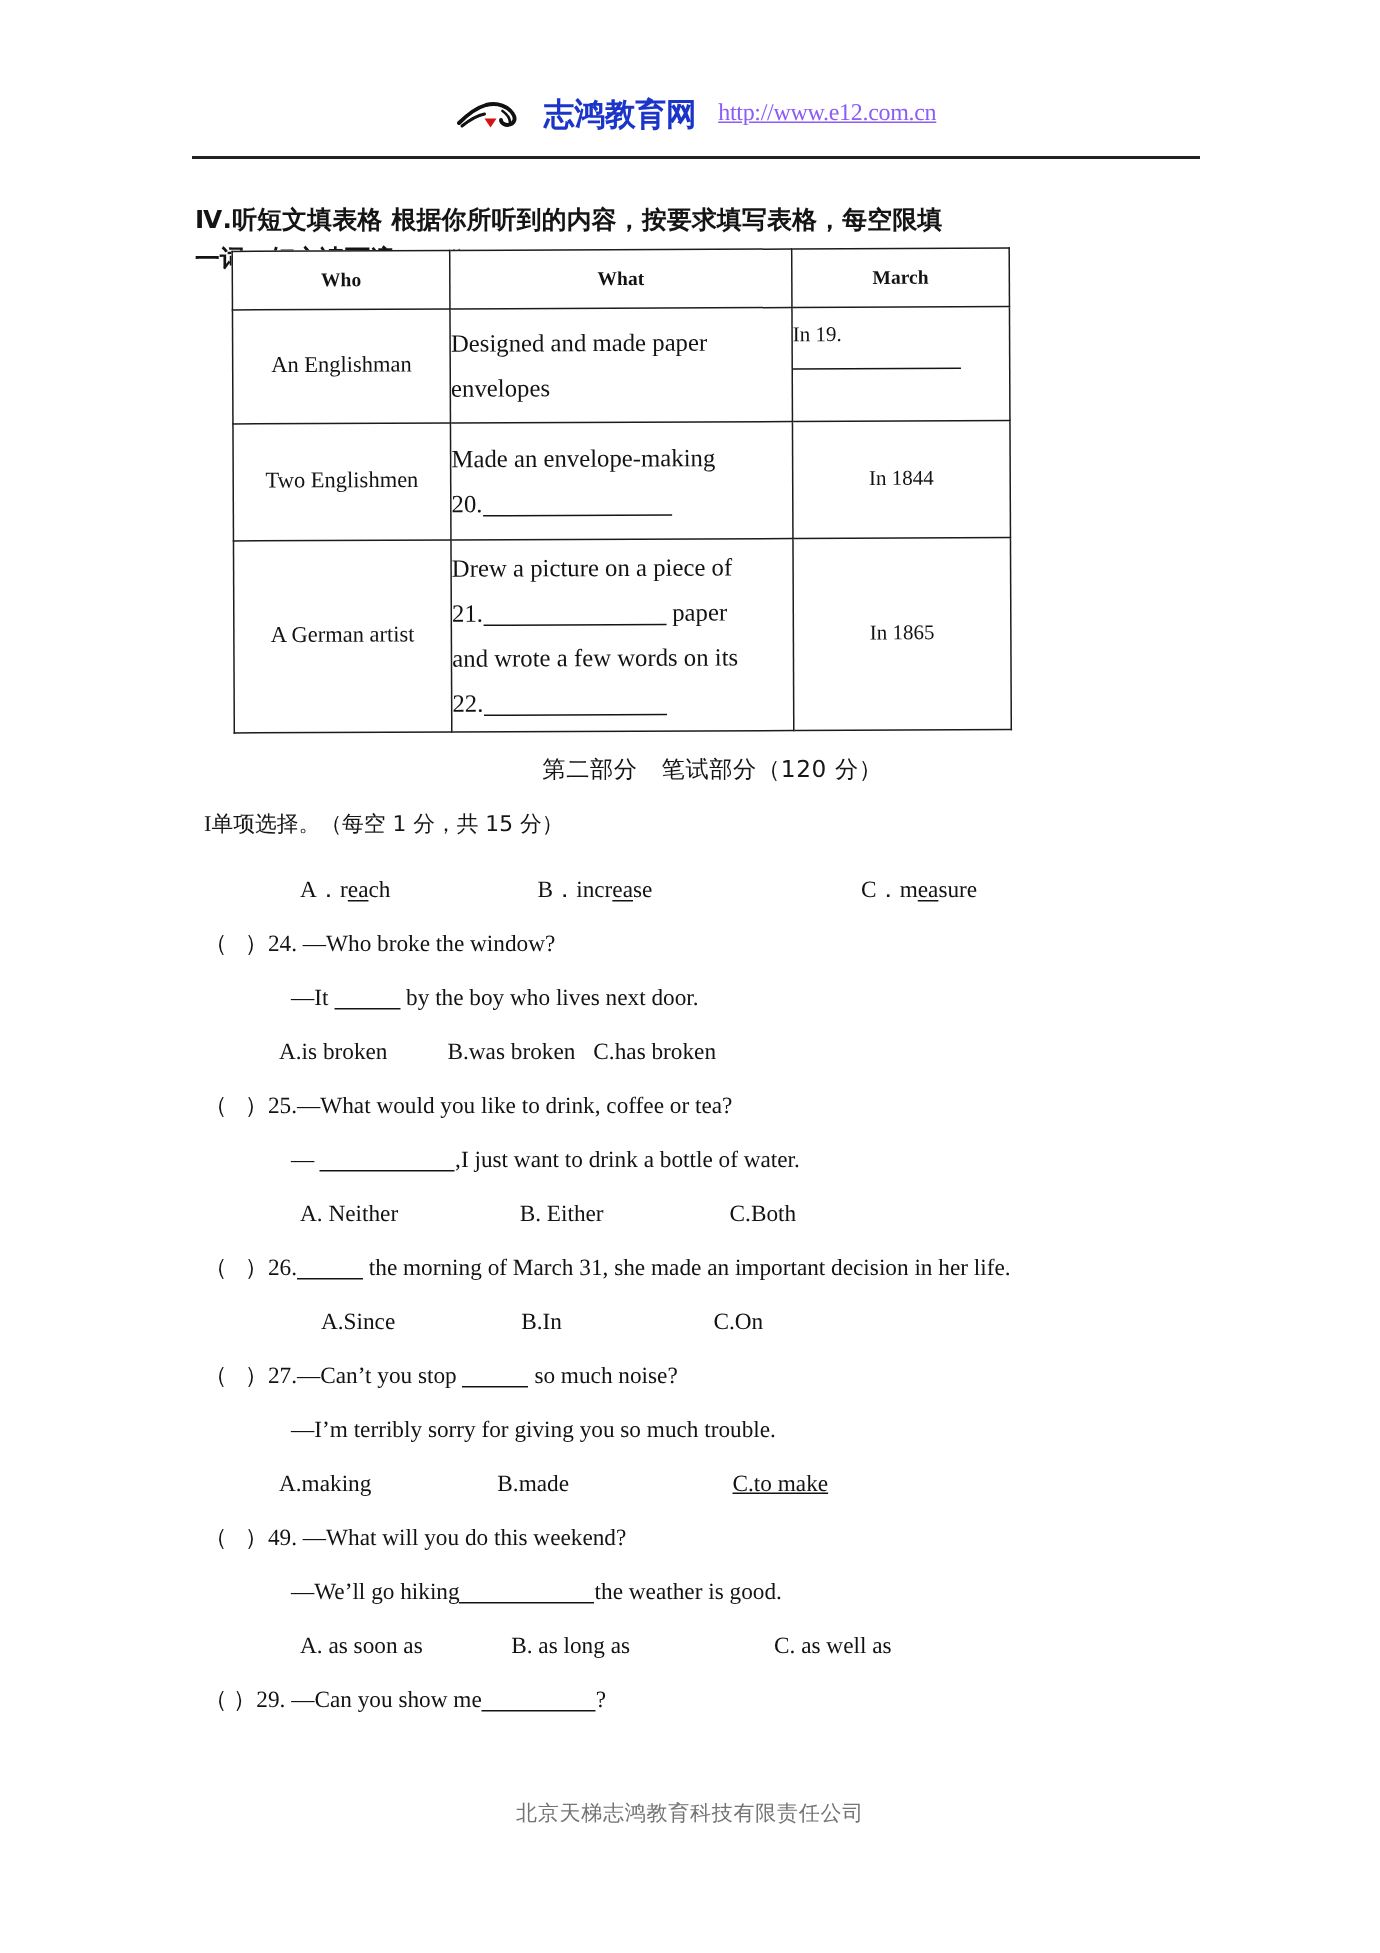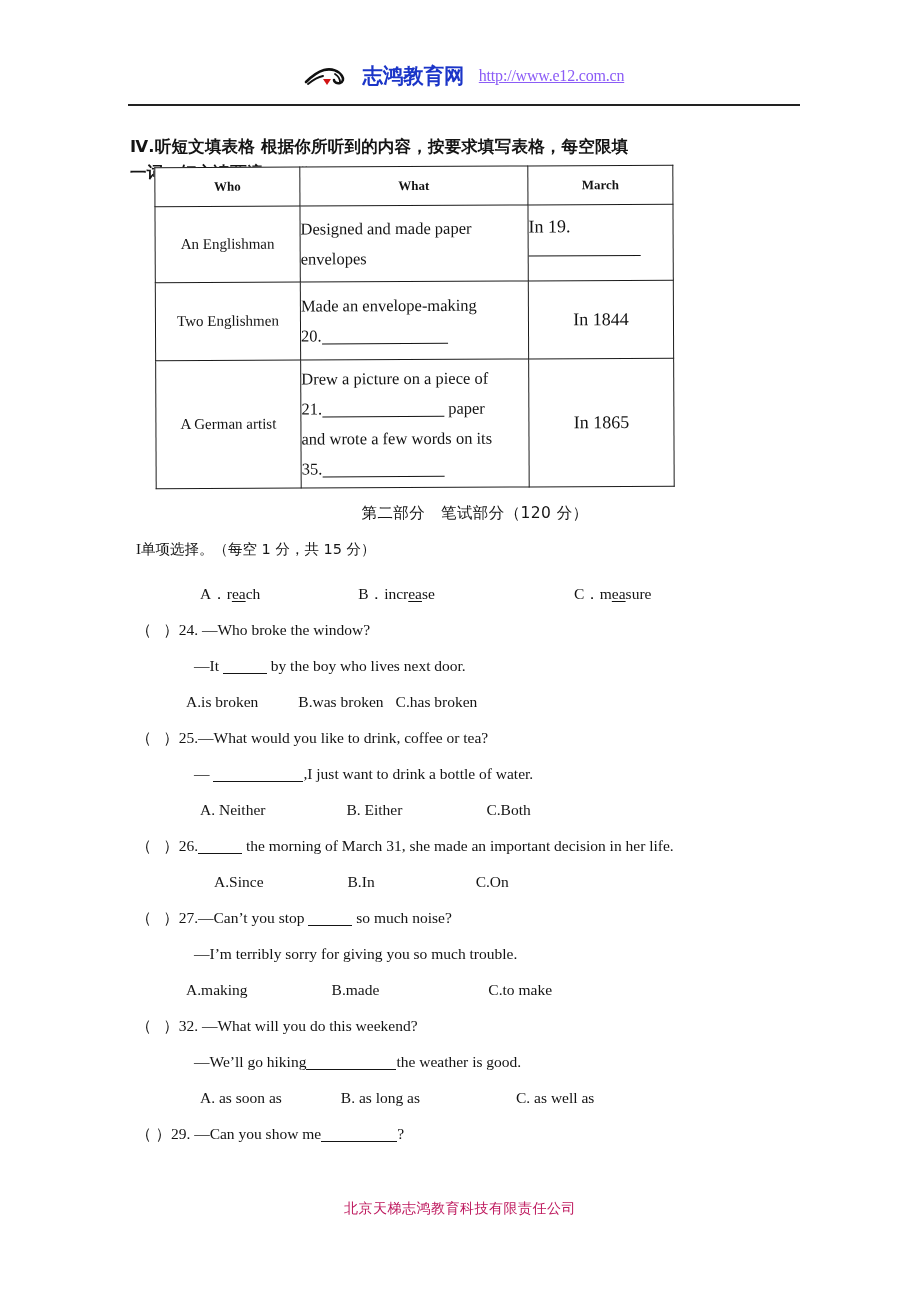--- a/index.html
+++ b/index.html
@@ -127,21 +127,21 @@
     font-size: 15px;
     padding: 0 4px;
   }
   td.what {
     font-size: 16.5px;
     line-height: 30px;
     padding: 7px 6px 7px 10px;
     text-align: left;
   }
   td.when {
-    font-size: 18px;
+    font-size: 14px;
     padding: 0 6px 0 10px;
   }
   td.when.topleft {
     vertical-align: top;
     padding-top: 11px;
     text-align: left;
   }
   td.when.centered {
     text-align: center;
   }
@@ -233,40 +233,40 @@
   .opts-25 { padding-left: 64px; }
   .opts-25 .o2 { padding-left: 81px; }
   .opts-25 .o3 { padding-left: 84px; }
 
   .opts-26 { padding-left: 78px; }
   .opts-26 .o2 { padding-left: 84px; }
   .opts-26 .o3 { padding-left: 101px; }
 
   .opts-27 { padding-left: 50px; }
   .opts-27 .o2 { padding-left: 84px; }
-  .opts-27 .o3 { padding-left: 109px; }
+  .opts-27 .o3 { padding-left: 109px; text-decoration: underline; }
 
   .opts-28 { padding-left: 64px; }
   .opts-28 .o2 { padding-left: 59px; }
   .opts-28 .o3 { padding-left: 96px; text-align: center; }
 
   .ul-s  { display:inline-block; border-bottom:1.4px solid #151515; width:44px; vertical-align:-3px; }
   .ul-m  { display:inline-block; border-bottom:1.4px solid #151515; width:76px; vertical-align:-3px; }
   .ul-l  { display:inline-block; border-bottom:1.4px solid #151515; width:90px; vertical-align:-3px; }
 
   
   .footer {
     position: absolute;
     left: 0;
     top: 1200px;
     width: 920px;
     text-align: center;
     font-family: "DejaVu Sans", "Liberation Sans", sans-serif;
     font-size: 14px;
-    color: #be185d;
+    color: #737373;
     letter-spacing: 0.5px;
   }
 </style>
 </head>
 <body>
 
 <div class="page">
 
   <div class="header">
     <div class="brand-row">
@@ -325,21 +325,21 @@
           <td class="when centered">In 1844</td>
         </tr>
 
         <tr class="r3">
           <td class="who">A German artist</td>
           <td class="what">
             <span>Drew a picture on a piece of</span><br>
             <span>21.</span><span class="blank-line bl-120"></span>
             <span>paper</span><br>
             <span>and wrote a few words on its</span><br>
-            <span>35.</span><span class="blank-line bl-120"></span>
+            <span>22.</span><span class="blank-line bl-120"></span>
           </td>
           <td class="when centered">In 1865</td>
         </tr>
       </tbody>
     </table>
   </div>
 
   <div class="part-title">第二部分　笔试部分（120 分）</div>
 
   <div class="section-label">
@@ -398,21 +398,21 @@
         <span>so much noise?</span>
       </div>
       <div class="q-cont">—I’m terribly sorry for giving you so much trouble.</div>
       <div class="q-opts opts-27">
         <span class="opt o1">A.making</span><span class="opt o2">B.made</span><span class="opt o3">C.to make</span>
       </div>
     </div>
 
     <div class="q-block">
       <div class="q-stem">
-        <span class="paren">（&nbsp;&nbsp;&nbsp;）</span><span>32. —What will you do this weekend?</span>
+        <span class="paren">（&nbsp;&nbsp;&nbsp;）</span><span>49. —What will you do this weekend?</span>
       </div>
       <div class="q-cont">
         <span>—We’ll go hiking</span><span class="ul-l"></span><span>the weather is good.</span>
       </div>
       <div class="q-opts opts-28">
         <span class="opt o1">A. as soon as</span><span class="opt o2">B. as long as</span><span class="opt o3">C. as well as</span>
       </div>
     </div>
 
     <div class="q-block">

